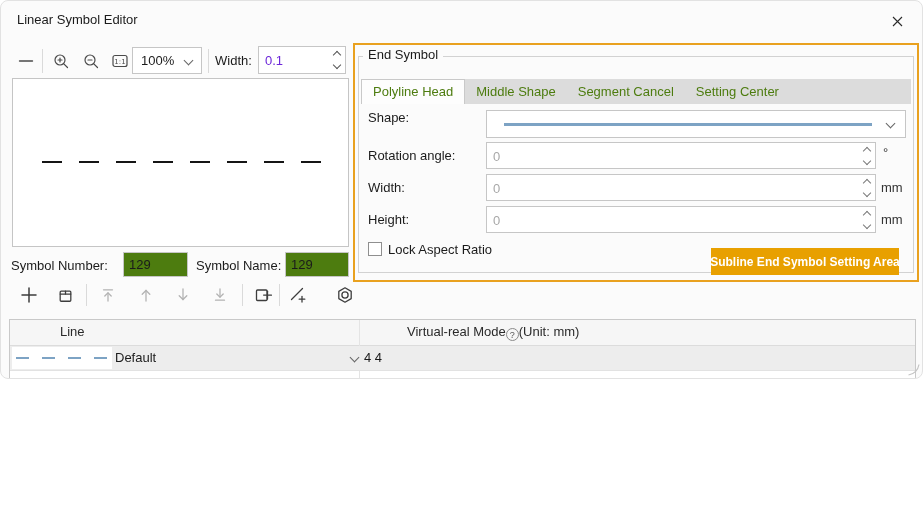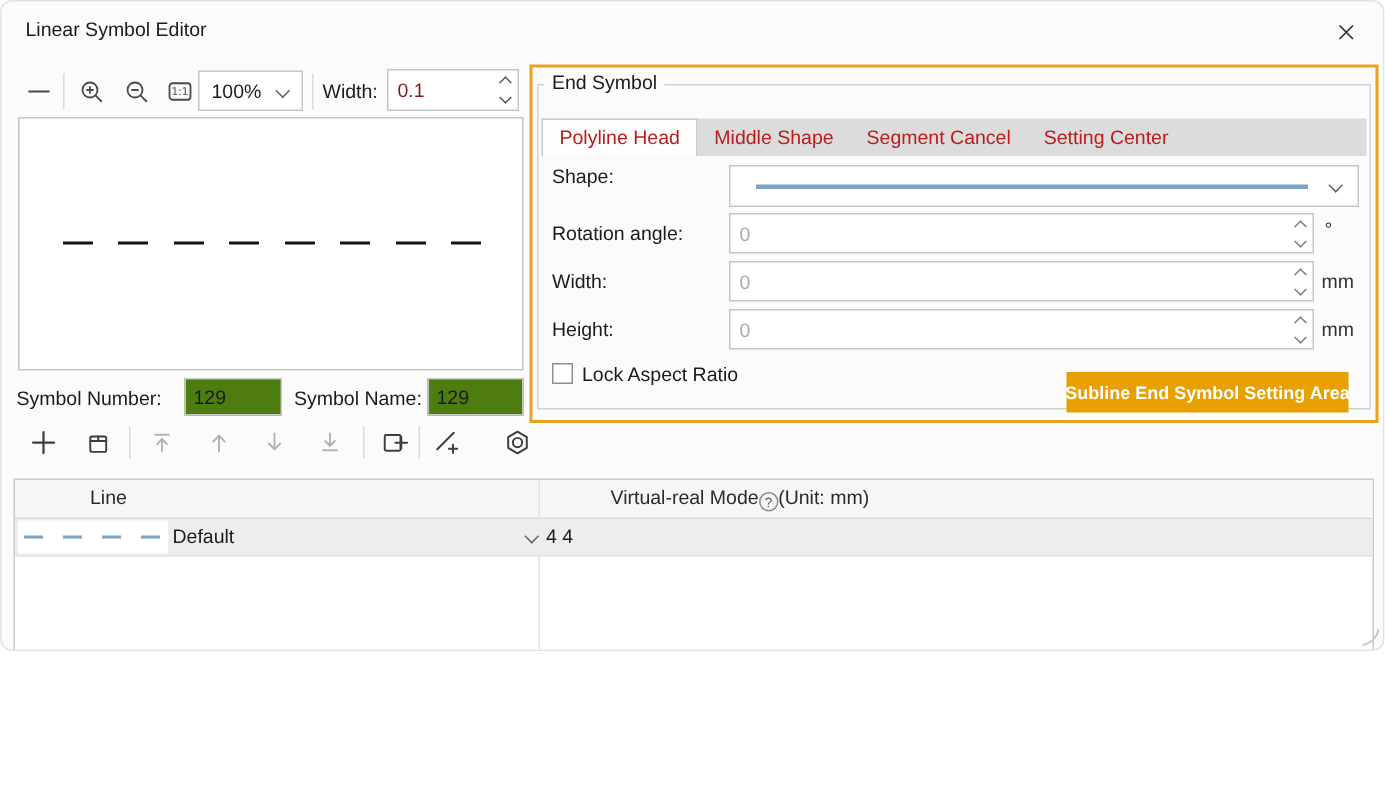--- a/index.html
+++ b/index.html
@@ -1,38 +1,38 @@
 <!DOCTYPE html>
 <html><head>
 <meta charset="utf-8">
 <style>
   html,body{margin:0;padding:0;background:#fff;font-family:"Liberation Sans","DejaVu Sans",sans-serif;}
-  .dialog{position:relative;width:923px;height:434px;background:#fbfbfb;border:1px solid #e2e2e2;
+  .dialog{position:relative;width:923px;height:379px;background:#fbfbfb;border:1px solid #e2e2e2;
           border-radius:8px;overflow:hidden;box-sizing:border-box;color:#1b1b1b;}
   .abs{position:absolute;}
   .lbl{position:absolute;font-size:13px;color:#1b1b1b;white-space:nowrap;}
   .vsep{position:absolute;width:1px;background:#dadada;}
   .tb-btn{position:absolute;width:26px;height:26px;display:flex;align-items:center;justify-content:center;background:transparent;border:none;padding:0;}
   .input{position:absolute;background:#4d7c0f;border:1px solid #c6c6c6;font-size:13px;padding:0 5px;color:#1b1b1b;box-sizing:border-box;font-family:inherit;}
   .panel{position:absolute;background:#fff;border:1px solid #c5c5c5;box-sizing:border-box;}
   .dashline{position:absolute;height:2px;background:repeating-linear-gradient(90deg,#151515 0 20px,transparent 20px 37px);}
   .spin{position:absolute;background:#fff;border:1px solid #c6c6c6;box-sizing:border-box;}
-  .spin .val{position:absolute;left:6px;top:50%;transform:translateY(-50%);font-size:13px;color:#7f1d1d;}
+  .spin .val{position:absolute;left:6px;top:50%;transform:translateY(-50%);font-size:13px;color:#6d28d9;}
   .spin.disabled .val{color:#a8a8a8;}
   .spin-btns{position:absolute;right:5px;top:50%;transform:translateY(-50%);display:flex;flex-direction:column;gap:4px;align-items:center;}
   .chev{width:5px;height:5px;border-right:1.3px solid #7a7a7a;border-bottom:1.3px solid #7a7a7a;display:inline-block;}
   .chev.up{transform:rotate(-135deg);}
   .chev.down{transform:rotate(45deg);}
   .chev.big{width:6px;height:6px;border-color:#666;}
   .combo{position:absolute;background:#fff;border:1px solid #c6c6c6;box-sizing:border-box;}
   .orange-box{position:absolute;left:352px;top:42px;width:566px;height:239px;border:2px solid #E9A11F;box-sizing:border-box;}
   .groupbox{position:absolute;left:3px;right:3px;top:11px;bottom:7px;border:1px solid #d2d2d2;}
   .legend{position:absolute;left:8px;top:2px;background:#fbfbfb;padding:0 5px;font-size:13px;}
   .tabstrip{position:absolute;left:6px;right:6px;top:34px;height:25px;background:#dcdcdc;display:flex;}
-  .tab{font-size:13px;padding:0 11px;height:25px;line-height:25px;color:#b91c1c;box-sizing:border-box;cursor:default;}
+  .tab{font-size:13px;padding:0 11px;height:25px;line-height:25px;color:#4d7c0f;box-sizing:border-box;cursor:default;}
   .tab.active{background:#fdfdfd;border:1px solid #c9c9c9;border-bottom:none;line-height:23px;}
   .unit{position:absolute;font-size:13px;color:#333;}
   .checkbox{position:absolute;width:14px;height:14px;background:#fff;border:1px solid #8f8f8f;box-sizing:border-box;}
   .badge{position:absolute;left:356px;top:203px;width:188px;height:27px;background:#E8A000;color:#fff;
          font-size:12px;font-weight:bold;display:flex;align-items:center;justify-content:center;white-space:nowrap;}
   .table{position:absolute;left:8px;top:318px;width:907px;height:165px;background:#fff;border:1px solid #c9c9c9;box-sizing:border-box;}
   .thead{position:absolute;left:0;right:0;top:0;height:25px;background:#f6f6f6;border-bottom:1px solid #dcdcdc;}
   .coldiv{position:absolute;left:349px;top:0;bottom:0;width:1px;background:#e4e4e4;}
   .trow{position:absolute;left:0;right:0;top:26px;height:24px;background:#ededed;border-bottom:1px solid #e2e2e2;}
   .linecell{position:absolute;left:2px;top:1px;width:100px;height:22px;background:#fff;}

